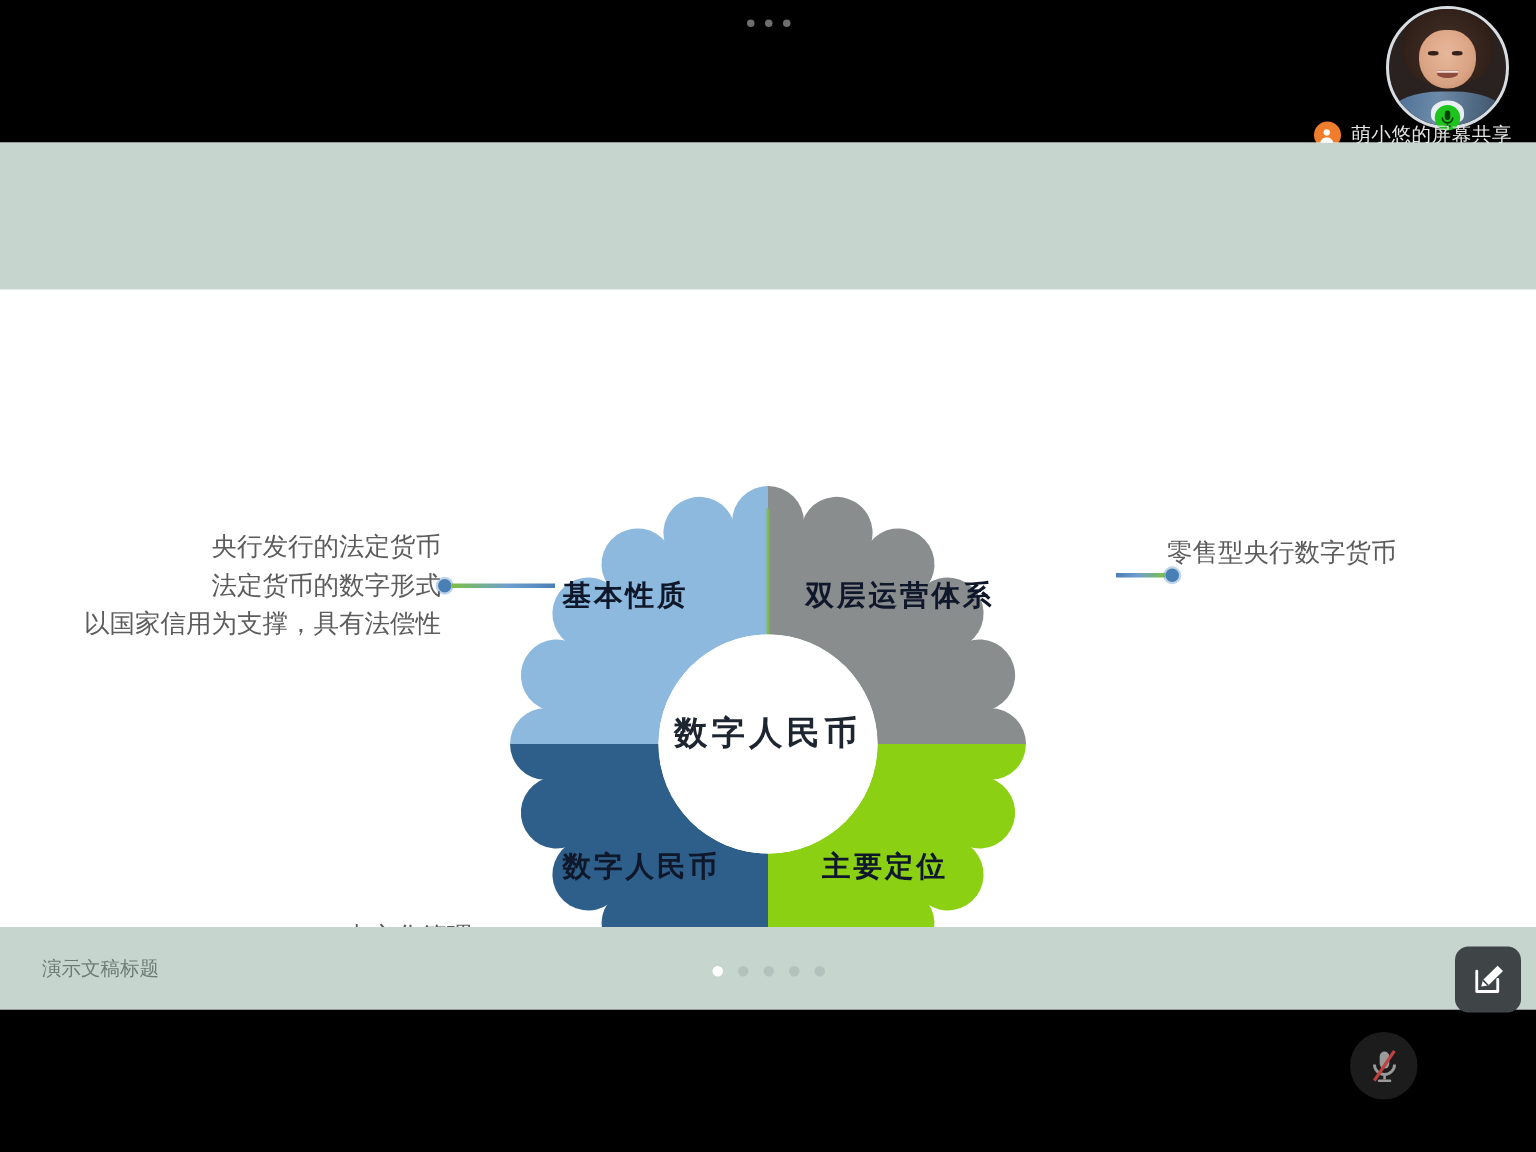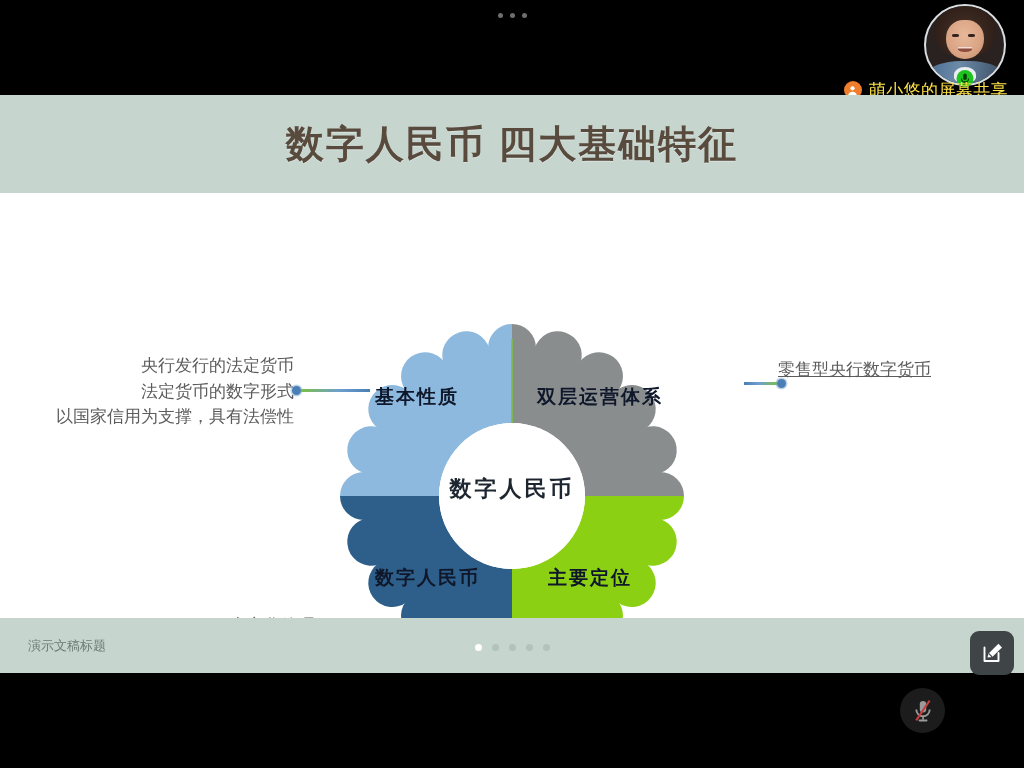--- a/index.html
+++ b/index.html
@@ -79,21 +79,21 @@
     display:flex; align-items:center; gap:7px;
     height:20px; padding:0 2px;
   }
   #share-banner .chip {
     width:18px; height:18px; border-radius:50%;
     background:#f07d2b;
     display:flex; align-items:center; justify-content:center;
     flex:0 0 auto;
   }
   #share-banner .label {
-    color:#fde047; font-size:17px; letter-spacing:.4px;
+    color:#e5e5e5; font-size:13px; letter-spacing:.4px;
     white-space:nowrap;
   }
 
   #cursor { position:absolute; left:1008px; top:122px; }
 
   
   #slide {
     position:absolute; left:0; top:95px; width:1024px; height:578px;
     background:#ffffff; overflow:hidden;
   }
@@ -151,21 +151,21 @@
     color:#1d2530; letter-spacing:3px;
     font-family:"DejaVu Serif","Liberation Serif",serif;
   }
 
   
   .callout { position:absolute; }
   .callout .txt {
     font-size:17px; line-height:1.5; color:#5c5c5c; white-space:nowrap;
     font-family:"DejaVu Serif","Liberation Serif",serif;
   }
-  .callout.right .txt { text-align:left;text-decoration:underline; }
+  .callout.right .txt { text-align:left; }
   .callout.left  .txt { text-align:right; }
 
   .connector { position:absolute; height:9px; display:flex; align-items:center; }
   .connector .dot {
     width:9px; height:9px; border-radius:50%;
     background:#4a7fb5; flex:0 0 auto;
     box-shadow:0 0 0 1.5px rgba(110,160,205,.45);
   }
   .connector .line { height:3px; flex:1 1 auto; }
   .connector.to-right .line {
@@ -247,21 +247,20 @@
 
   <span id="cursor">
     <svg width="12" height="17" viewBox="0 0 12 17">
       <path d="M0.8 0.8 L0.8 13.6 L4.0 10.6 L6.2 15.8 L8.2 14.9 L6.0 9.8 L10.4 9.8 Z" fill="#ffffff" stroke="#7a7a7a" stroke-width="0.8"></path>
     </svg>
   </span>
 
   <div id="slide">
 
     <div id="slide-title-band"></div>
-    <div id="slide-title">数字人民币 四大基础特征</div>
 
     <div id="slide-body">
 
       <div id="gear-wrap">
         <svg id="gear-svg" viewBox="0 0 370 410">
           <defs>
 
             <mask id="gearMask">
               <rect width="370" height="410" fill="#000"></rect>
               <g fill="#fff">

